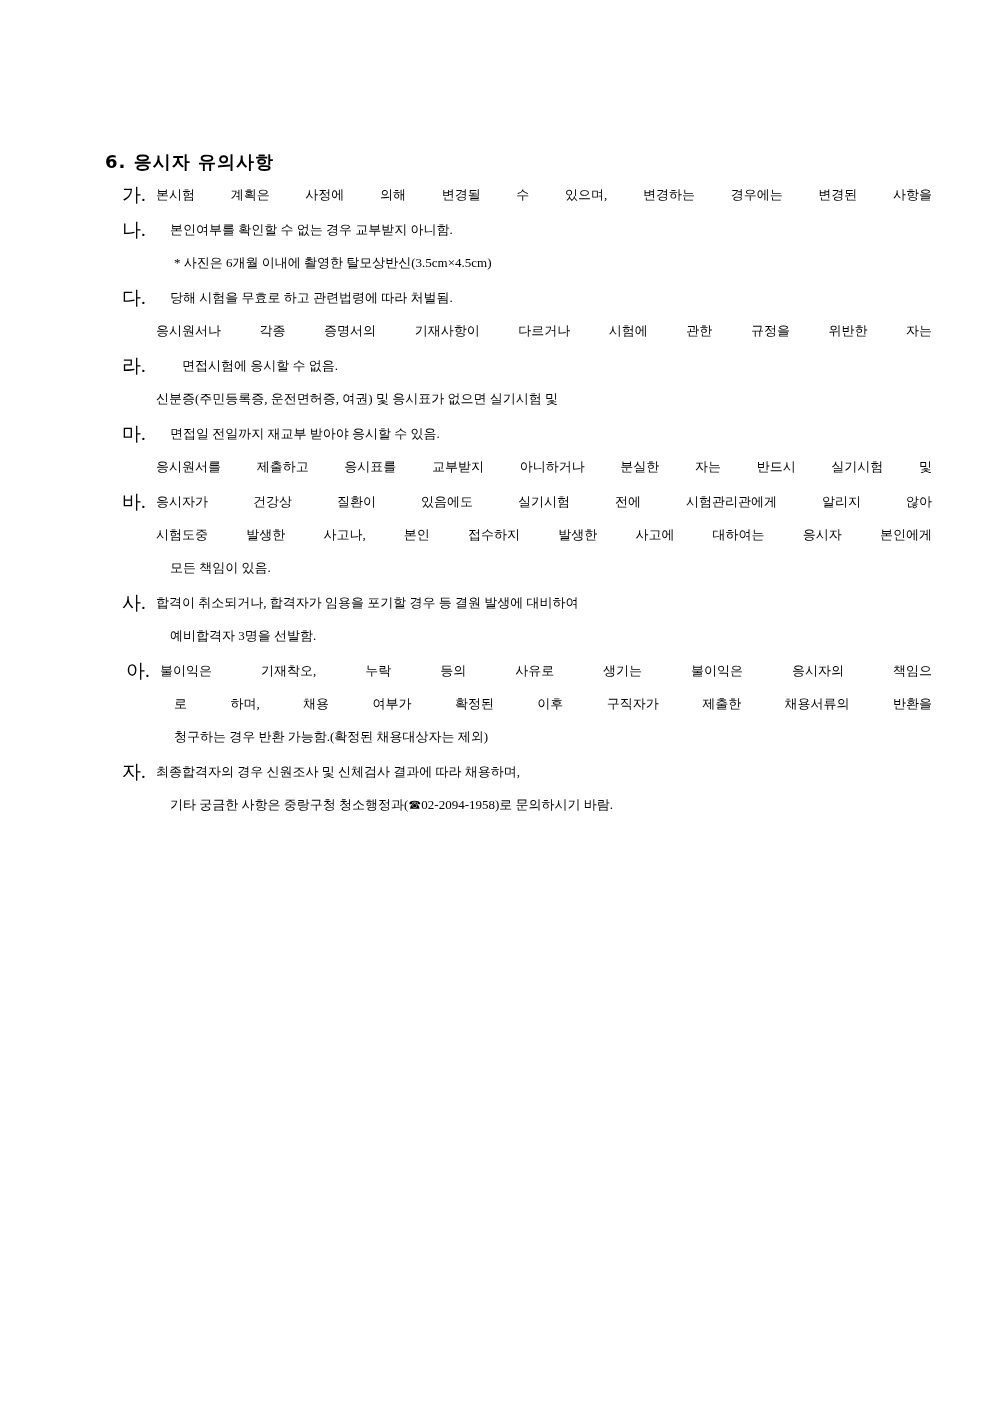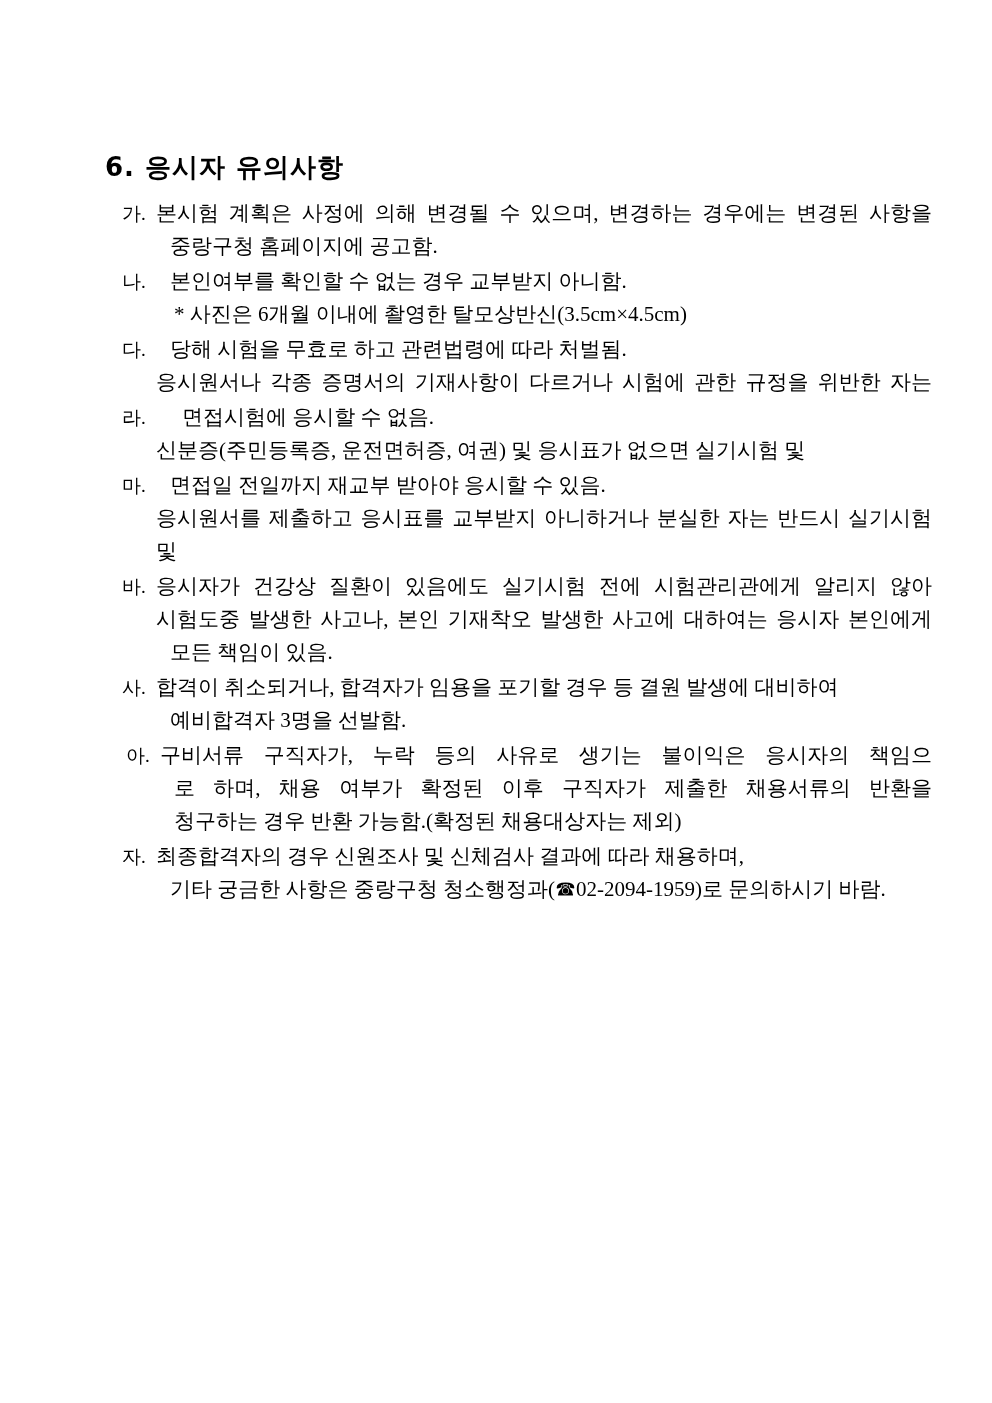--- a/index.html
+++ b/index.html
@@ -20,23 +20,23 @@
     left: 0;
     top: 0;
     width: 992px;
     height: 1403px;
     box-sizing: border-box;
     padding: 150px 60px 0 60px;
   }
   .section-title {
     font-family: "DejaVu Sans", "Liberation Sans", sans-serif;
     font-weight: bold;
-    font-size: 26px;
+    font-size: 18px;
     letter-spacing: 1px;
-    margin: 0 0 12px 45px;
+    margin: 0 0 4px 45px;
     white-space: pre;
   }
   .items {
     margin: 0;
     padding: 0;
     list-style: none;
   }
   .item {
     display: flex;
     align-items: flex-start;
@@ -47,21 +47,21 @@
     width: 34px;
     text-align: left;
     font-size: 19px;
     line-height: 33px;
     white-space: pre;
   }
   .m-indent-1 { margin-left: 62px; }
   .m-indent-2 { margin-left: 66px; }
   .body {
     flex: 1 1 auto;
-    font-size: 21px;
+    font-size: 13px;
     line-height: 33px;
   }
   .line {
     white-space: pre-wrap;
   }
   
   .just {
     text-align: justify;
     text-align-last: justify;
   }
@@ -84,21 +84,20 @@
 <div class="page">
 
   <h1 class="section-title">6. 응시자 유의사항</h1>
 
   <ul class="items">
 
     <li class="item">
       <span class="marker m-indent-1">가.</span>
       <div class="body">
         <div class="line just">본시험 계획은 사정에 의해 변경될 수 있으며, 변경하는 경우에는 변경된 사항을</div>
-        <div class="line indent-sub2">중랑구청 홈페이지에 공고함.</div>
       </div>
     </li>
 
     <li class="item">
       <span class="marker m-indent-1">나.</span>
       <div class="body">
         <div class="line indent-sub2">본인여부를 확인할 수 없는 경우 교부받지 아니함.</div>
         <div class="line note">* 사진은 6개월 이내에 촬영한 탈모상반신(3.5cm×4.5cm)</div>
       </div>
     </li>
@@ -124,44 +123,44 @@
       <div class="body">
         <div class="line indent-sub2">면접일 전일까지 재교부 받아야 응시할 수 있음.</div>
         <div class="line just">응시원서를 제출하고 응시표를 교부받지 아니하거나 분실한 자는 반드시 실기시험 및</div>
       </div>
     </li>
 
     <li class="item">
       <span class="marker m-indent-1">바.</span>
       <div class="body">
         <div class="line just">응시자가 건강상 질환이 있음에도 실기시험 전에 시험관리관에게 알리지 않아</div>
-        <div class="line just">시험도중 발생한 사고나, 본인 기재착오 발생한 사고에 대하여는 응시자 본인에게</div>
+        <div class="line just">시험도중 발생한 사고나, 본인 접수하지 발생한 사고에 대하여는 응시자 본인에게</div>
         <div class="line indent-sub2">모든 책임이 있음.</div>
       </div>
     </li>
 
     <li class="item">
       <span class="marker m-indent-1">사.</span>
       <div class="body">
         <div class="line">합격이 취소되거나, 합격자가 임용을 포기할 경우 등 결원 발생에 대비하여</div>
         <div class="line indent-sub2">예비합격자 3명을 선발함.</div>
       </div>
     </li>
 
     <li class="item">
       <span class="marker m-indent-2">아.</span>
       <div class="body">
-        <div class="line just">구비서류 구직자가, 누락 등의 사유로 생기는 불이익은 응시자의 책임으</div>
+        <div class="line just">불이익은 기재착오, 누락 등의 사유로 생기는 불이익은 응시자의 책임으</div>
         <div class="line just indent-sub2">로 하며, 채용 여부가 확정된 이후 구직자가 제출한 채용서류의 반환을</div>
         <div class="line indent-sub2">청구하는 경우 반환 가능함.(확정된 채용대상자는 제외)</div>
       </div>
     </li>
 
     <li class="item">
       <span class="marker m-indent-1">자.</span>
       <div class="body">
         <div class="line">최종합격자의 경우 신원조사 및 신체검사 결과에 따라 채용하며,</div>
-        <div class="line indent-sub2 phone-wrap">기타 궁금한 사항은 중랑구청 청소행정과(☎02-2094-1959)로 문의하시기 바람.</div>
+        <div class="line indent-sub2 phone-wrap">기타 궁금한 사항은 중랑구청 청소행정과(☎02-2094-1958)로 문의하시기 바람.</div>
       </div>
     </li>
 
   </ul>
 </div>
 
 </body></html>

